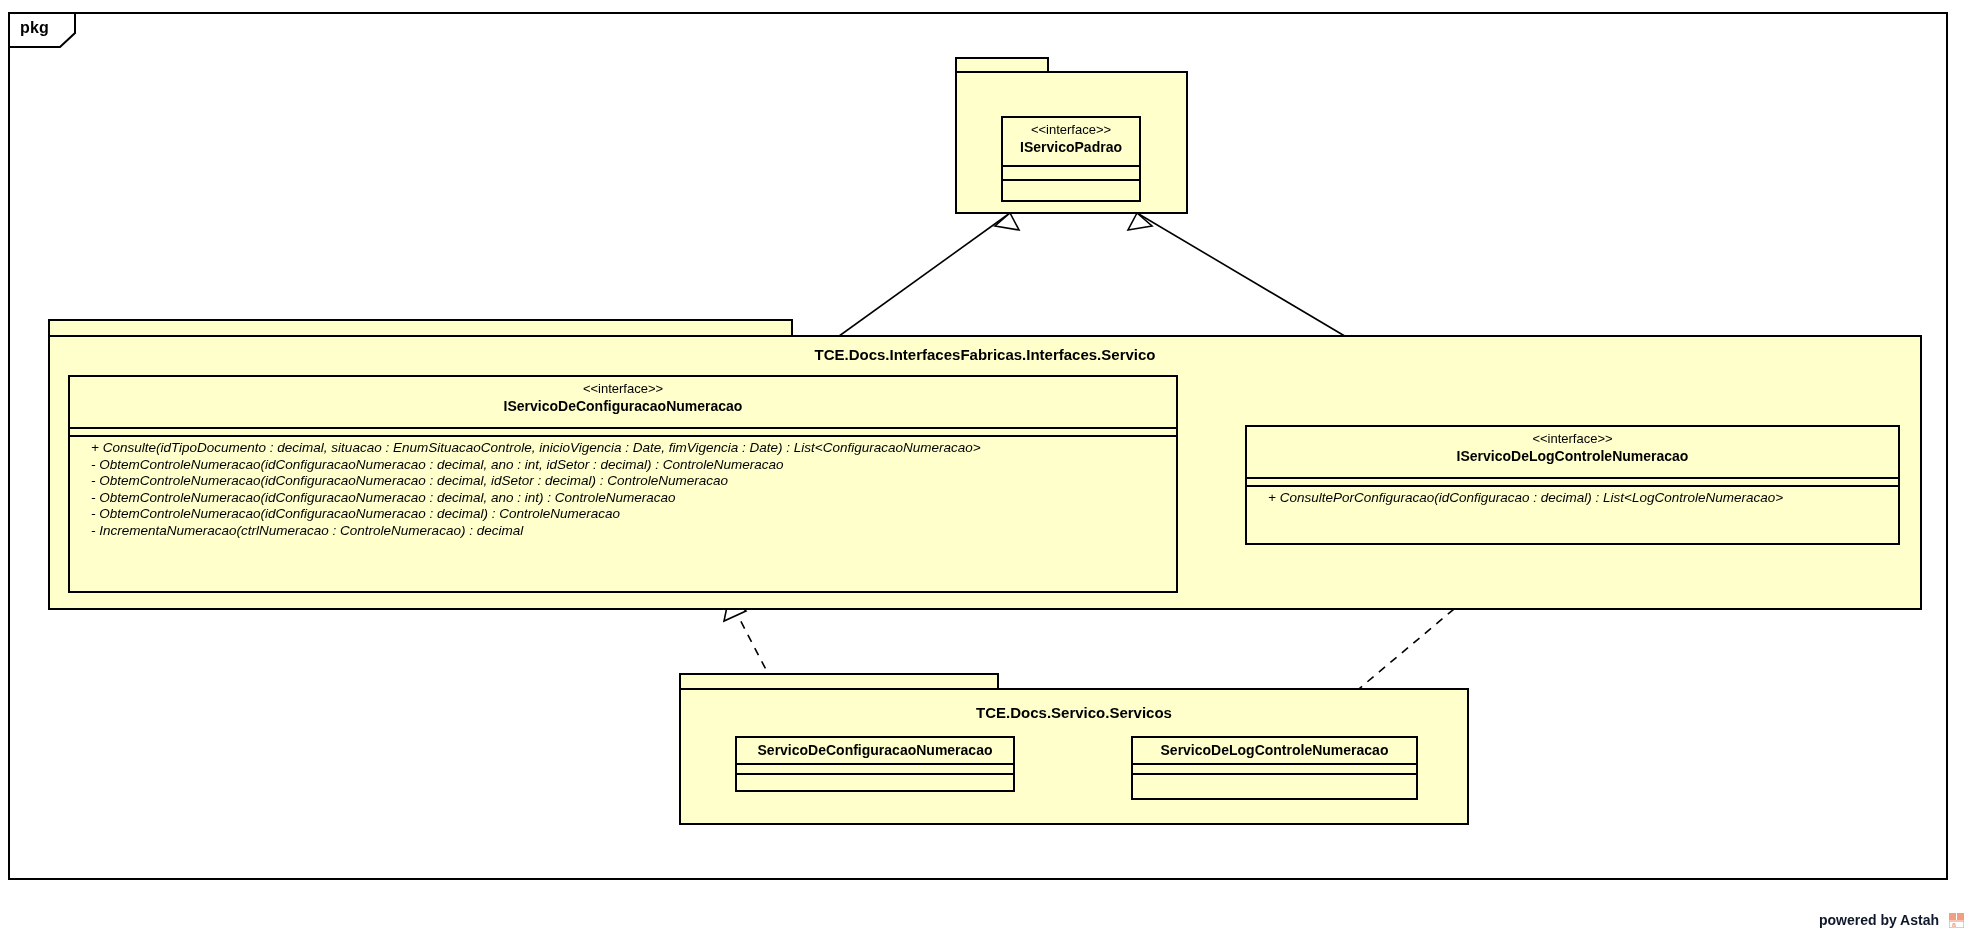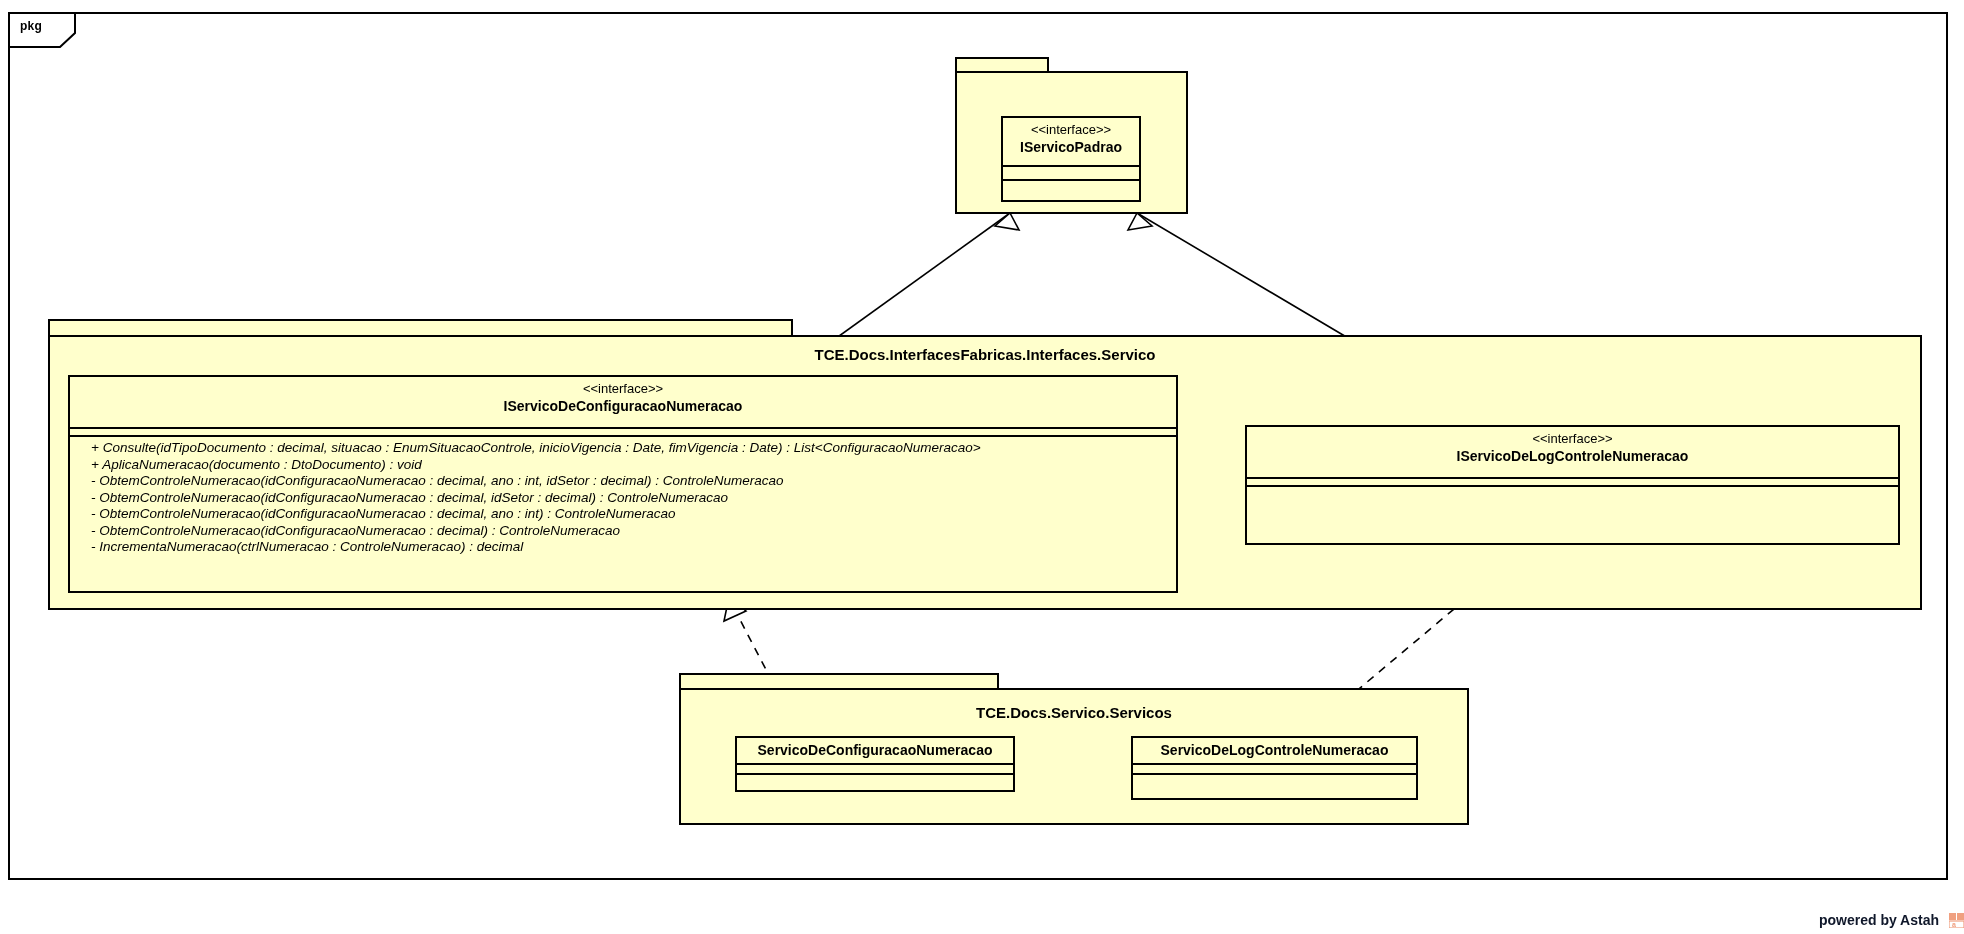--- a/index.html
+++ b/index.html
@@ -44,21 +44,21 @@
   }
   .frame-tab .tab-shape {
     position: absolute;
     left: 0; top: 0;
     width: 68px; height: 36px;
   }
   .frame-tab .tab-label {
     position: absolute;
     left: 12px;
     top: 7px;
-    font-size: 12px;
+    font-size: 16px;
     font-weight: bold;
     color: #000;
     letter-spacing: 0.2px;
   }
 
   
   #links {
     position: absolute;
     left: 0; top: 0;
     width: 1964px; height: 934px;
@@ -218,36 +218,36 @@
     <div class="pkg-title" style="left:48px; top:346px; width:1874px;">TCE.Docs.InterfacesFabricas.Interfaces.Servico</div>
 
     <div class="cls" style="left:68px; top:375px; width:1110px; height:218px;">
       <div class="cls-header" style="height:52px;">
         <div class="cls-stereotype">&lt;&lt;interface&gt;&gt;</div>
         <div class="cls-name">IServicoDeConfiguracaoNumeracao</div>
       </div>
       <div class="cls-attrs" style="height:8px;"></div>
       <div class="cls-ops">
         <div class="op">+ Consulte(idTipoDocumento : decimal, situacao : EnumSituacaoControle, inicioVigencia : Date, fimVigencia : Date) : List&lt;ConfiguracaoNumeracao&gt;</div>
-        <div class="op">+ AplicaNumeracao(documento : DtoDocumento) : void</div>
         <div class="op">- ObtemControleNumeracao(idConfiguracaoNumeracao : decimal, ano : int, idSetor : decimal) : ControleNumeracao</div>
         <div class="op">- ObtemControleNumeracao(idConfiguracaoNumeracao : decimal, idSetor : decimal) : ControleNumeracao</div>
         <div class="op">- ObtemControleNumeracao(idConfiguracaoNumeracao : decimal, ano : int) : ControleNumeracao</div>
         <div class="op">- ObtemControleNumeracao(idConfiguracaoNumeracao : decimal) : ControleNumeracao</div>
         <div class="op">- IncrementaNumeracao(ctrlNumeracao : ControleNumeracao) : decimal</div>
       </div>
     </div>
 
     <div class="cls" style="left:1245px; top:425px; width:655px; height:120px;">
       <div class="cls-header" style="height:52px;">
         <div class="cls-stereotype">&lt;&lt;interface&gt;&gt;</div>
         <div class="cls-name">IServicoDeLogControleNumeracao</div>
       </div>
       <div class="cls-attrs" style="height:8px;"></div>
       <div class="cls-ops">
+        <div class="op">+ ConsultePorConfiguracao(idConfiguracao : decimal) : List&lt;LogControleNumeracao&gt;</div>
       </div>
     </div>
   </div>
 
   <div class="pkg">
     <div class="pkg-tab" style="left:679px; top:673px; width:320px; height:17px;"></div>
     <div class="pkg-body" style="left:679px; top:688px; width:790px; height:137px;"></div>
     <div class="pkg-title" style="left:679px; top:704px; width:790px;">TCE.Docs.Servico.Servicos</div>
 
     <div class="cls" style="left:735px; top:736px; width:280px; height:56px;">

